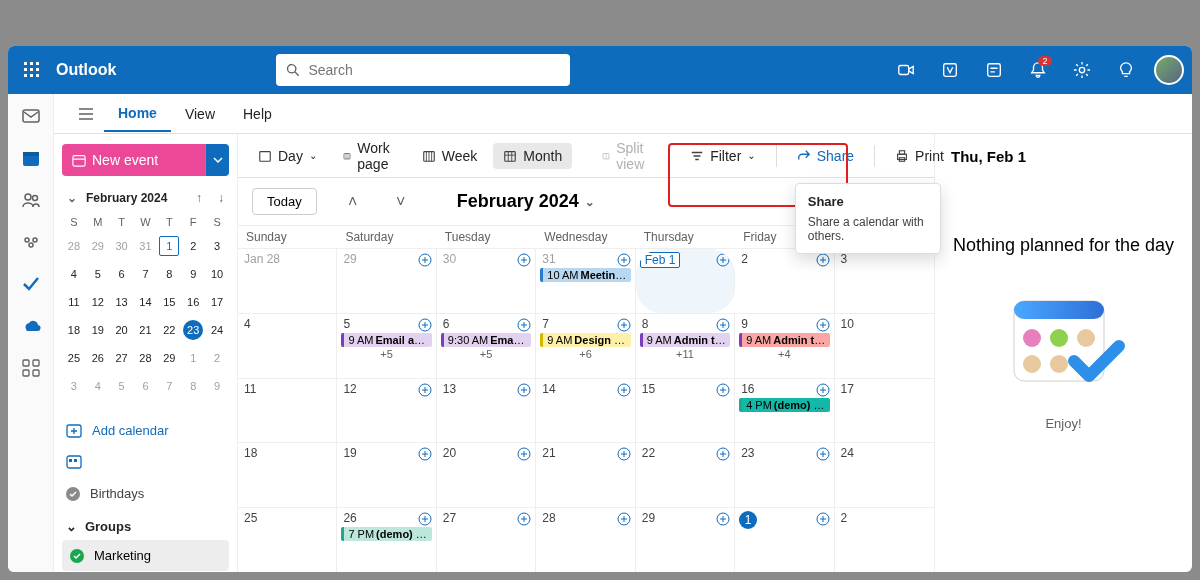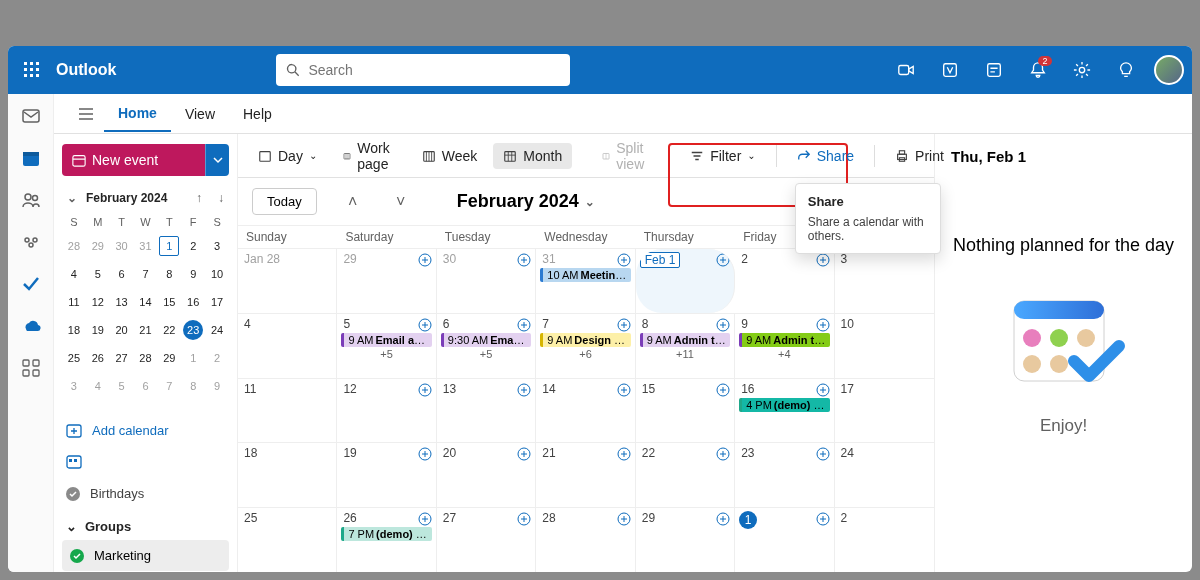--- a/index.html
+++ b/index.html
@@ -22,21 +22,21 @@
 .hamb svg{fill:#616161;}
 .tab { padding:0 14px; height:36px; display:flex; align-items:center; font-size:14px; color:#242424; cursor:pointer; }
 .tab.active { color:#0f6cbd; font-weight:600; border-bottom:2px solid #0f6cbd; }
 .body { display:flex; flex:1; min-height:0; }
 .rail { width:46px; background:#fafafa; border-right:1px solid #eee; display:flex; flex-direction:column; align-items:center; padding-top:10px; gap:18px; }
 .railicon { width:24px;height:24px;cursor:pointer;display:flex;align-items:center;justify-content:center; }
 .railicon svg{fill:#616161;}
 .railicon.active svg{fill:#0f6cbd;}
 .sidebar { width:184px; padding:10px 8px; border-right:1px solid #eee; overflow:hidden; position:relative; }
 .newbtn { display:flex; height:32px; }
-.newbtn .main{background:#be185d;color:#fff;border-radius:4px 0 0 4px;display:flex;align-items:center;padding:0 10px;font-size:14px;gap:6px;cursor:pointer;}
+.newbtn .main{background:#ec4899;color:#fff;border-radius:4px 0 0 4px;display:flex;align-items:center;padding:0 10px;font-size:14px;gap:6px;cursor:pointer;}
 .newbtn .split{background:#0f6cbd;border-left:1px solid rgba(255,255,255,.3);width:24px;display:flex;align-items:center;justify-content:center;border-radius:0 4px 4px 0;cursor:pointer;}
 .newbtn svg{fill:#fff;}
 .minical { margin-top:14px; font-size:12px; color:#242424; }
 .mchead { display:flex; align-items:center; gap:6px; font-weight:600; margin-bottom:6px; padding-left:2px; }
 .mchead .sp{flex:1;}
 .mnav{width:16px;height:16px;cursor:pointer;display:flex;align-items:center;justify-content:center;color:#616161;}
 .mcgrid { display:grid; grid-template-columns:repeat(7,1fr); text-align:center; }
 .mcdow { color:#616161; font-size:11px; padding:4px 0; }
 .mcd { padding:4px 0; color:#242424; cursor:pointer; font-size:11px; }
 .mcd.dim{color:#a1a1a1;}
@@ -84,21 +84,21 @@
 .day.selcell{background:#eef6fc;border-radius:26px;}
 .addic{position:absolute;top:4px;right:4px;width:14px;height:14px;cursor:pointer;color:#0f6cbd;}
 .ev{margin-top:2px;font-size:11px;border-radius:2px;padding:1px 4px;white-space:nowrap;overflow:hidden;text-overflow:ellipsis;border-left:3px solid;}
 .ev .t{font-weight:400;margin-right:2px;}
 .ev b{font-weight:600;}
 .more{font-size:11px;color:#616161;text-align:center;margin-top:1px;cursor:pointer;}
 .rightpane{width:258px;border-left:1px solid #eee;padding:14px 16px;display:flex;flex-direction:column;}
 .rtitle{font-weight:600;font-size:15px;margin-bottom:30px;}
 .nothing{font-weight:400;font-size:18px;text-align:center;margin-top:40px;}
 .illus{margin:30px auto 0;width:140px;height:110px;}
-.enjoy{text-align:center;margin-top:20px;font-size:17px;color:#616161;}
+.enjoy{text-align:center;margin-top:20px;font-size:13px;color:#616161;}
 </style>
 </head>
 <body>
 
 <div class="window">
   <div class="topbar">
     <div class="waffle">
         <svg width="16" height="16" viewBox="0 0 16 16">
           <rect width="3" height="3"></rect>
           <rect x="6" width="3" height="3"></rect>
@@ -479,21 +479,21 @@
                         <circle cx="7" cy="7" r="6" fill="none" stroke="#0f6cbd" stroke-width="1"></circle>
                         <path d="M7 4v6M4 7h6" stroke="#0f6cbd" stroke-width="1"></path>
                       </svg></span><div class="ev" style="background:#fdf0a8;border-left-color:#d6b500"><span class="t">9 AM</span><b>Design revi</b></div><div class="more">+6</div></div>
                   <div class="day"><span class="daynum">8</span><span class="addic"><svg width="14" height="14" viewBox="0 0 14 14">
                         <circle cx="7" cy="7" r="6" fill="none" stroke="#0f6cbd" stroke-width="1"></circle>
                         <path d="M7 4v6M4 7h6" stroke="#0f6cbd" stroke-width="1"></path>
                       </svg></span><div class="ev" style="background:#e3d1f0;border-left-color:#7b3db8"><span class="t">9 AM</span><b>Admin task</b></div><div class="more">+11</div></div>
                   <div class="day"><span class="daynum">9</span><span class="addic"><svg width="14" height="14" viewBox="0 0 14 14">
                         <circle cx="7" cy="7" r="6" fill="none" stroke="#0f6cbd" stroke-width="1"></circle>
                         <path d="M7 4v6M4 7h6" stroke="#0f6cbd" stroke-width="1"></path>
-                      </svg></span><div class="ev" style="background:#84cc16;border-left-color:#7b3db8"><span class="t">9 AM</span><b>Admin task</b></div><div class="more">+4</div></div>
+                      </svg></span><div class="ev" style="background:#fca5a5;border-left-color:#7b3db8"><span class="t">9 AM</span><b>Admin task</b></div><div class="more">+4</div></div>
                   <div class="day"><span class="daynum">10</span></div>
                 </div>
                 <div class="week">
                   <div class="day"><span class="daynum">11</span></div>
                   <div class="day"><span class="daynum">12</span><span class="addic"><svg width="14" height="14" viewBox="0 0 14 14">
                         <circle cx="7" cy="7" r="6" fill="none" stroke="#0f6cbd" stroke-width="1"></circle>
                         <path d="M7 4v6M4 7h6" stroke="#0f6cbd" stroke-width="1"></path>
                       </svg></span></div>
                   <div class="day"><span class="daynum">13</span><span class="addic"><svg width="14" height="14" viewBox="0 0 14 14">
                         <circle cx="7" cy="7" r="6" fill="none" stroke="#0f6cbd" stroke-width="1"></circle>

